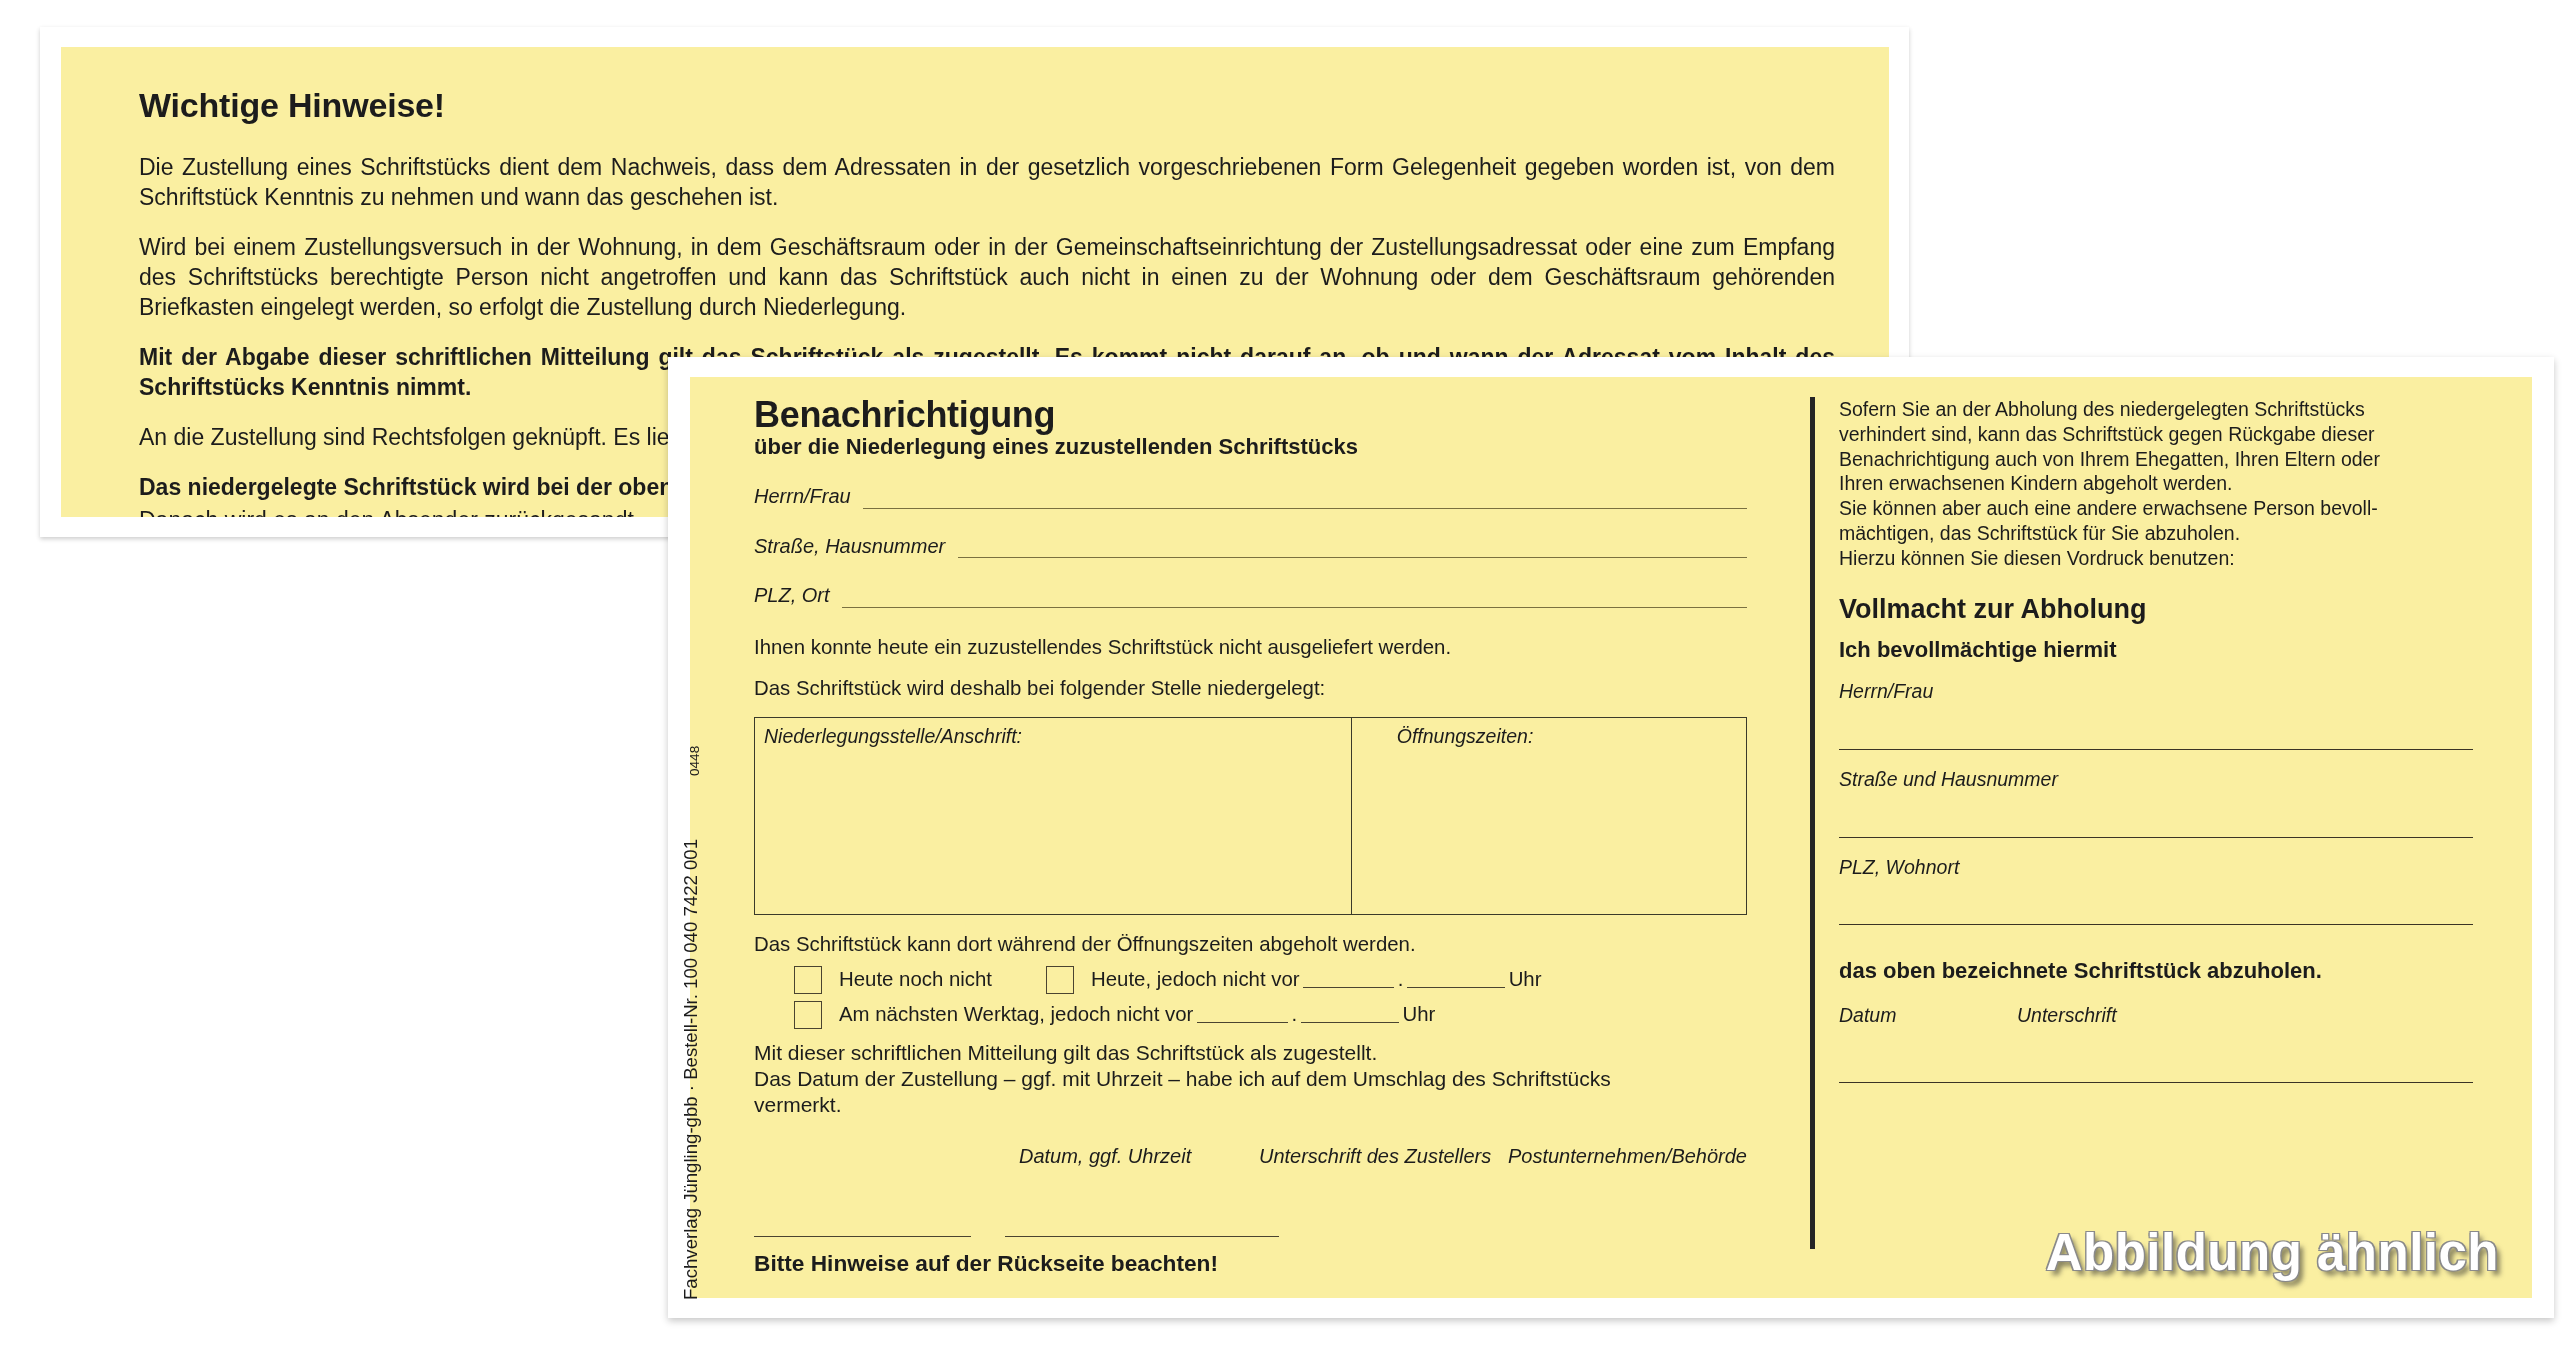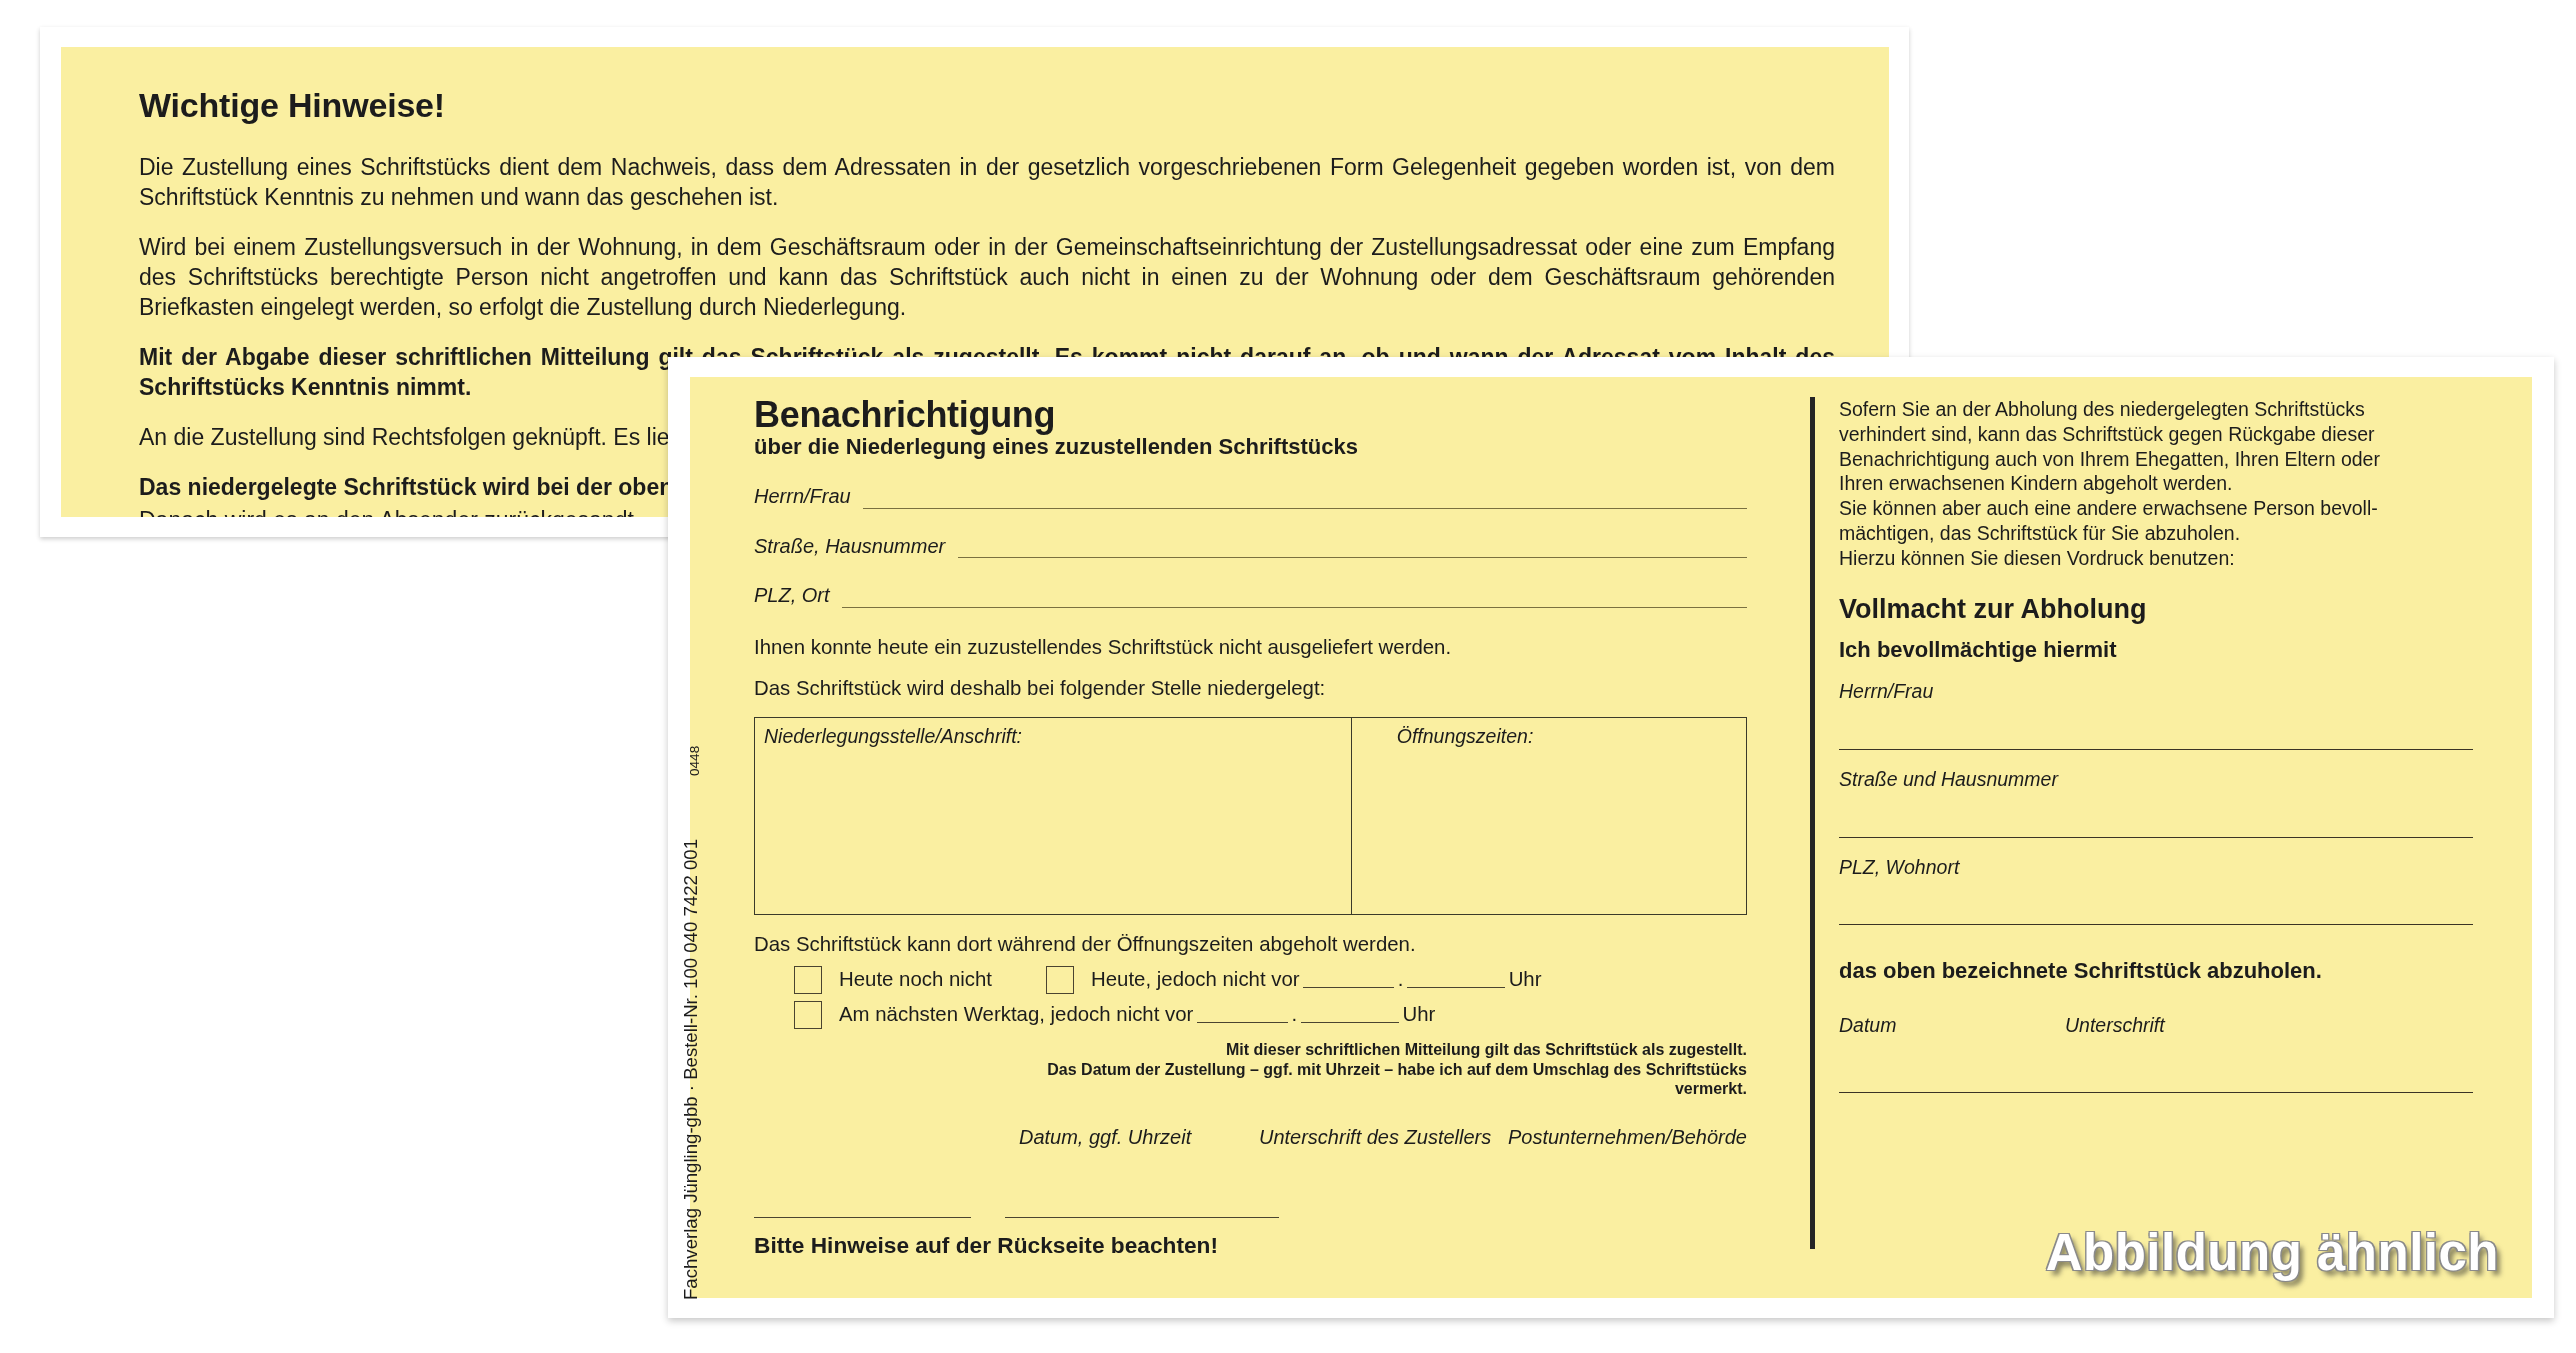--- a/index.html
+++ b/index.html
@@ -216,25 +216,24 @@
   .blank-underline {
     display: inline-block;
     border-bottom: 1.8px solid #4a4430;
     height: 16.3px;
     margin: 0 3.6px;
   }
   .u-short { width: 91px; }
   .u-mid   { width: 98px; }
 
   .attest {
-    font-size: 16px;
-    font-weight: bold;
+    font-size: 21px;
+    font-weight: normal;
     line-height: 1.24;
     margin: 11px 0 0 0;
-    text-align: right;
   }
 
   .sig-headers {
     display: flex;
     margin-top: 27px;
     font-style: italic;
     font-size: 20px;
     justify-content: flex-end;
   }
   .sig-headers span:nth-child(1) { width: 240px; }
@@ -288,22 +287,21 @@
   .r-bold {
     font-size: 22px;
     font-weight: bold;
     margin-top: 34px;
     line-height: 1.1;
   }
   .r-sig-row {
     display: flex;
     font-style: italic;
     font-size: 19.5px;
-    margin-top: 30px;
-    gap: 48px;
+    margin-top: 20px;
   }
   .r-sig-row span:nth-child(1) { width: 178px; }
   .r-final-line {
     border-bottom: 1.8px solid #3a3325;
     height: 0.9px;
     margin-top: 54px;
     width: 634px;
   }
 
   

